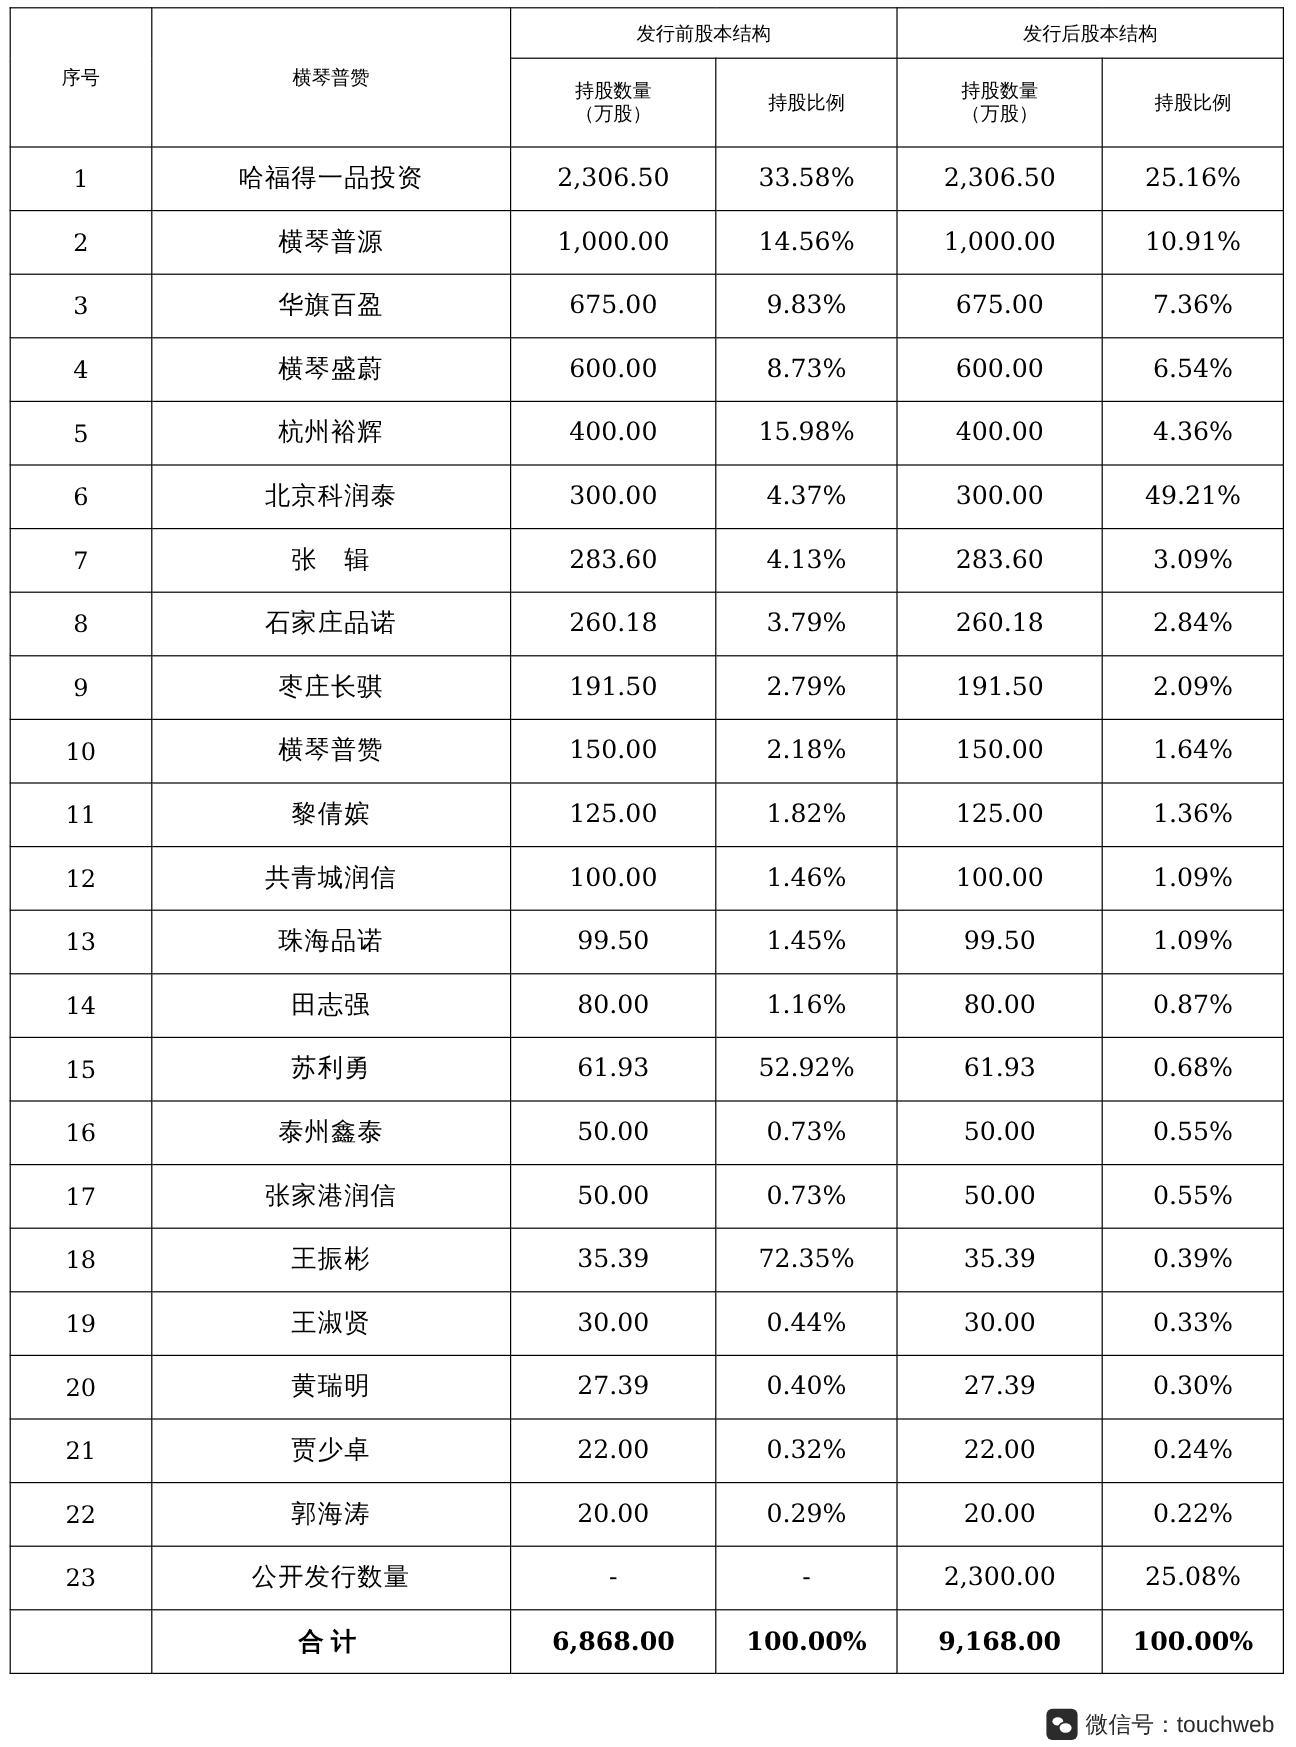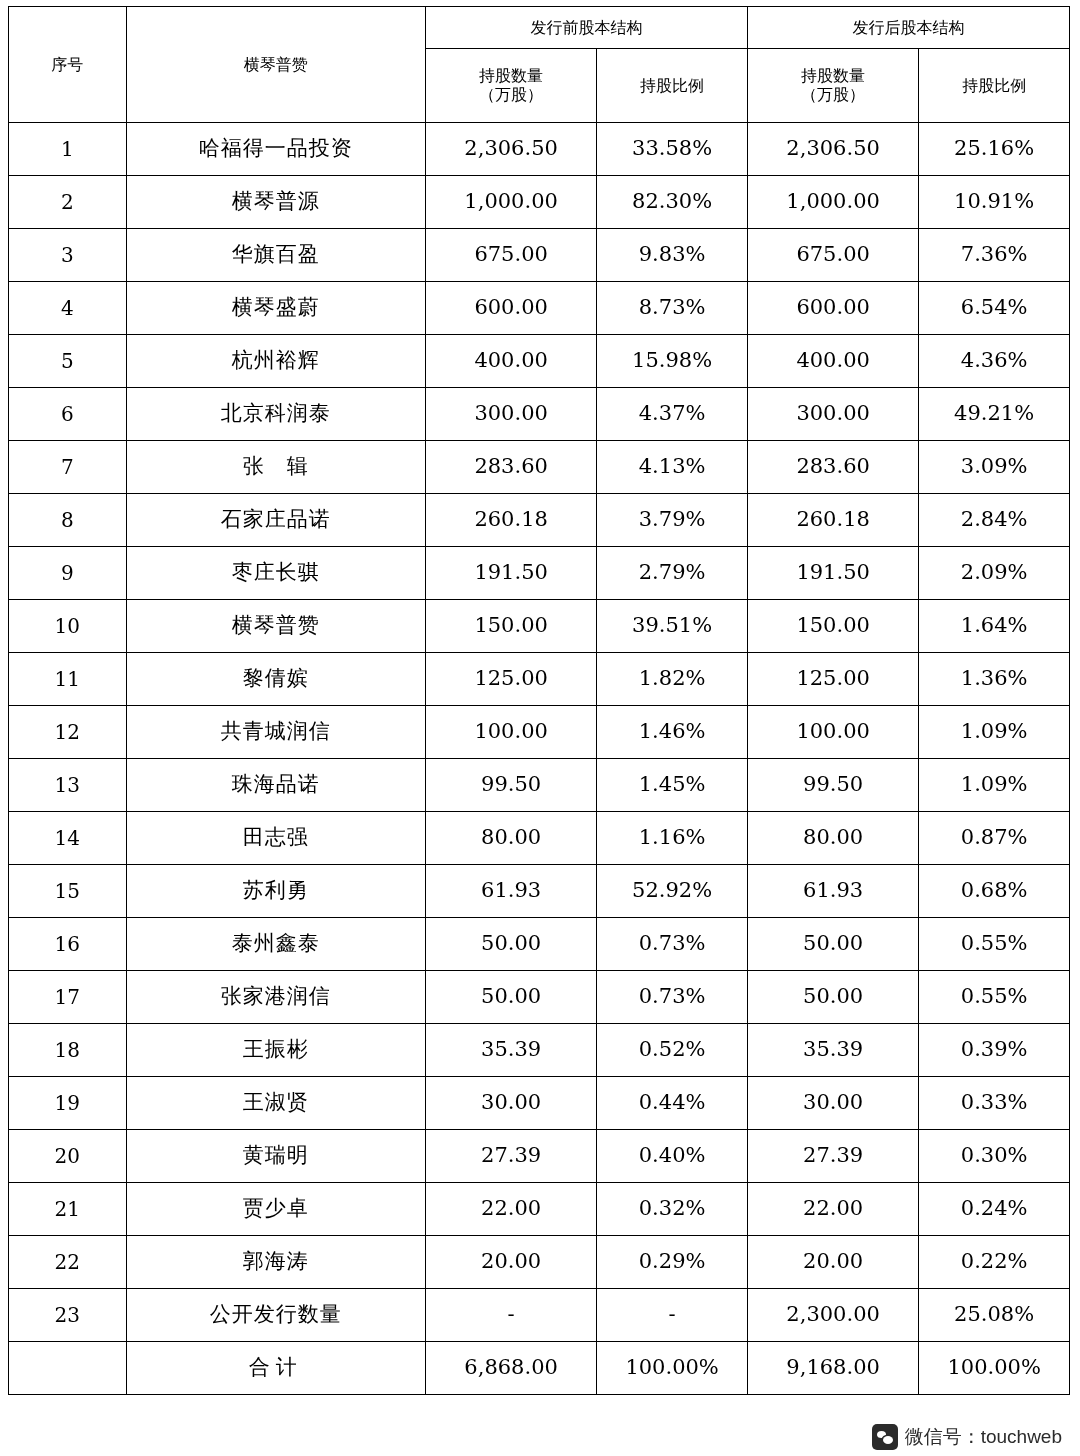--- a/index.html
+++ b/index.html
@@ -63,21 +63,21 @@
     text-align: right;
     padding-right: 12px;
   }
   td.seq {
     font-size: 20px;
   }
   td.name {
     letter-spacing: 1px;
   }
   tr.total td {
-    font-weight: normal;
+    font-weight: bold;
     height: 52px;
   }
   tr.total td.name {
     letter-spacing: 6px;
   }
   .watermark {
     position: absolute;
     right: 18px;
     bottom: 12px;
     display: flex;
@@ -158,21 +158,21 @@
           <td class="name">哈福得一品投资</td>
           <td class="num">2,306.50</td>
           <td class="num">33.58%</td>
           <td class="num">2,306.50</td>
           <td class="num">25.16%</td>
         </tr>
         <tr>
           <td class="seq">2</td>
           <td class="name">横琴普源</td>
           <td class="num">1,000.00</td>
-          <td class="num">82.30%</td>
+          <td class="num">14.56%</td>
           <td class="num">1,000.00</td>
           <td class="num">10.91%</td>
         </tr>
         <tr>
           <td class="seq">3</td>
           <td class="name">华旗百盈</td>
           <td class="num">675.00</td>
           <td class="num">9.83%</td>
           <td class="num">675.00</td>
           <td class="num">7.36%</td>
@@ -222,21 +222,21 @@
           <td class="name">枣庄长骐</td>
           <td class="num">191.50</td>
           <td class="num">2.79%</td>
           <td class="num">191.50</td>
           <td class="num">2.09%</td>
         </tr>
         <tr>
           <td class="seq">10</td>
           <td class="name">横琴普赞</td>
           <td class="num">150.00</td>
-          <td class="num">39.51%</td>
+          <td class="num">2.18%</td>
           <td class="num">150.00</td>
           <td class="num">1.64%</td>
         </tr>
         <tr>
           <td class="seq">11</td>
           <td class="name">黎倩嫔</td>
           <td class="num">125.00</td>
           <td class="num">1.82%</td>
           <td class="num">125.00</td>
           <td class="num">1.36%</td>
@@ -286,21 +286,21 @@
           <td class="name">张家港润信</td>
           <td class="num">50.00</td>
           <td class="num">0.73%</td>
           <td class="num">50.00</td>
           <td class="num">0.55%</td>
         </tr>
         <tr>
           <td class="seq">18</td>
           <td class="name">王振彬</td>
           <td class="num">35.39</td>
-          <td class="num">0.52%</td>
+          <td class="num">72.35%</td>
           <td class="num">35.39</td>
           <td class="num">0.39%</td>
         </tr>
         <tr>
           <td class="seq">19</td>
           <td class="name">王淑贤</td>
           <td class="num">30.00</td>
           <td class="num">0.44%</td>
           <td class="num">30.00</td>
           <td class="num">0.33%</td>

